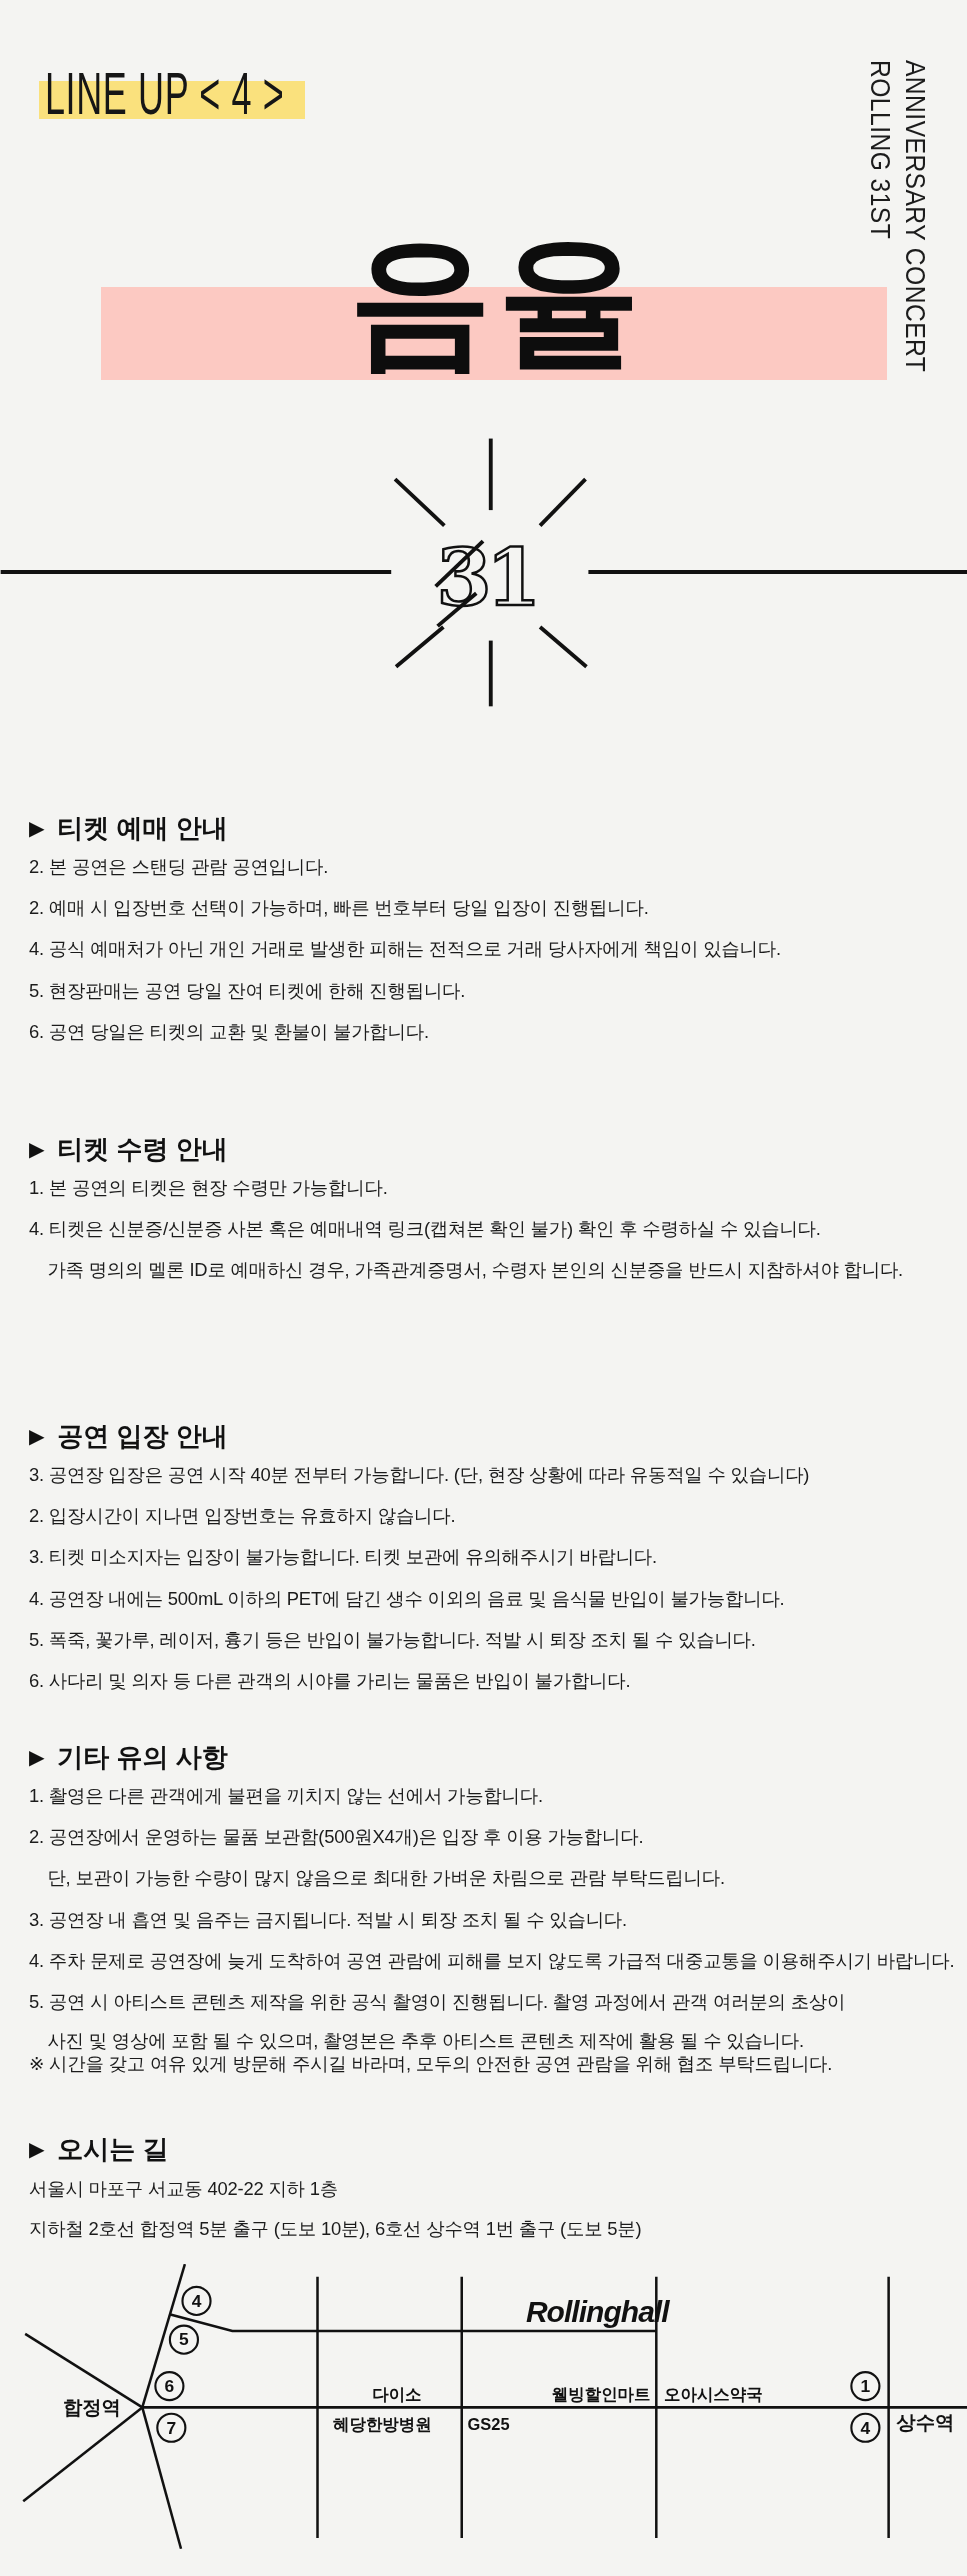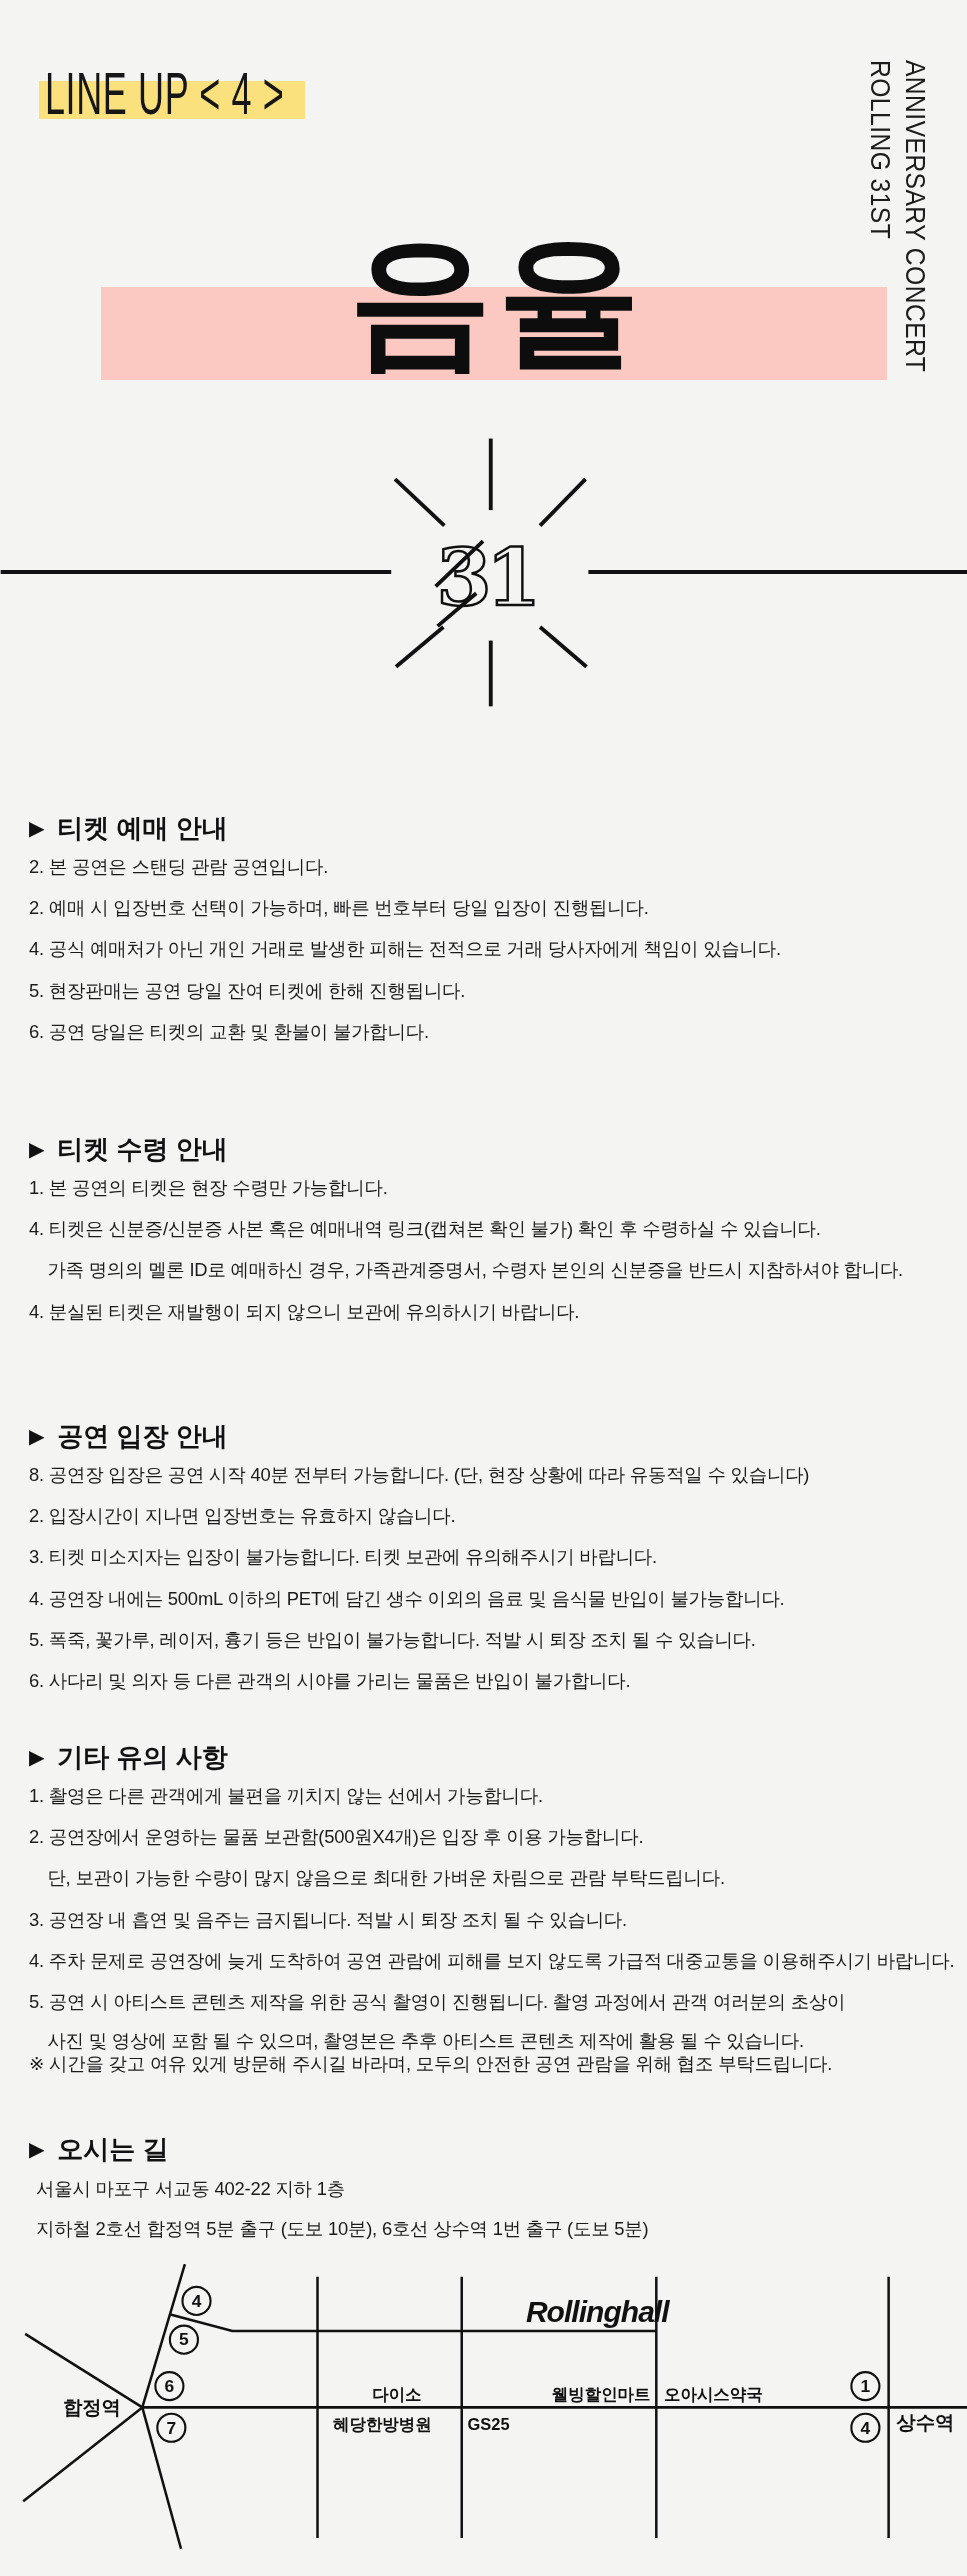--- a/index.html
+++ b/index.html
@@ -53,21 +53,21 @@
   }
   .info h2 .marker{font-size:20.3px;margin-right:12.6px;line-height:35px;}
   .info ul{list-style:none;margin:9.7px 0 0 0;padding:0;}
   .info li{
     font-size:18.4px;line-height:21px;margin-bottom:20.3px;color:#1b1b1b;
     font-weight:500;letter-spacing:-0.2px;white-space:nowrap;
   }
   .info li.indent{padding-left:18.4px;}
 
   .directions-line{
-    left:36px;font-size:18.4px;line-height:21px;color:#1b1b1b;font-weight:500;
+    left:29px;font-size:18.4px;line-height:21px;color:#1b1b1b;font-weight:500;
     letter-spacing:-0.2px;white-space:nowrap;
   }
 
   
   .map{left:0;top:2264px;}
   .map line, .map polyline{stroke:#111;stroke-width:2.6;fill:none;}
   .map .road-main{stroke-width:3;}
   .map circle{fill:none;stroke:#111;stroke-width:2.2;}
   .map text{fill:#111;font-family:"Liberation Sans","DejaVu Sans",sans-serif;}
   .map .exit-num{font-size:18px;font-weight:700;text-anchor:middle;}
@@ -122,31 +122,30 @@
 
 <section class="abs info" style="top:1132px">
   <h2>
     <span class="marker">▶</span>
     <span>티켓 수령 안내</span>
   </h2>
   <ul>
     <li>1. 본 공연의 티켓은 현장 수령만 가능합니다.</li>
     <li>4. 티켓은 신분증/신분증 사본 혹은 예매내역 링크(캡쳐본 확인 불가) 확인 후 수령하실 수 있습니다.</li>
     <li class="indent">가족 명의의 멜론 ID로 예매하신 경우, 가족관계증명서, 수령자 본인의 신분증을 반드시 지참하셔야 합니다.</li>
-    <li>4. 분실된 티켓은 재발행이 되지 않으니 보관에 유의하시기 바랍니다.</li>
   </ul>
 </section>
 
 <section class="abs info" style="top:1419px">
   <h2>
     <span class="marker">▶</span>
     <span>공연 입장 안내</span>
   </h2>
   <ul>
-    <li>8. 공연장 입장은 공연 시작 40분 전부터 가능합니다. (단, 현장 상황에 따라 유동적일 수 있습니다)</li>
+    <li>3. 공연장 입장은 공연 시작 40분 전부터 가능합니다. (단, 현장 상황에 따라 유동적일 수 있습니다)</li>
     <li>2. 입장시간이 지나면 입장번호는 유효하지 않습니다.</li>
     <li>3. 티켓 미소지자는 입장이 불가능합니다. 티켓 보관에 유의해주시기 바랍니다.</li>
     <li>4. 공연장 내에는 500mL 이하의 PET에 담긴 생수 이외의 음료 및 음식물 반입이 불가능합니다.</li>
     <li>5. 폭죽, 꽃가루, 레이저, 흉기 등은 반입이 불가능합니다. 적발 시 퇴장 조치 될 수 있습니다.</li>
     <li>6. 사다리 및 의자 등 다른 관객의 시야를 가리는 물품은 반입이 불가합니다.</li>
   </ul>
 </section>
 
 <section class="abs info" style="top:1740px">
   <h2>

